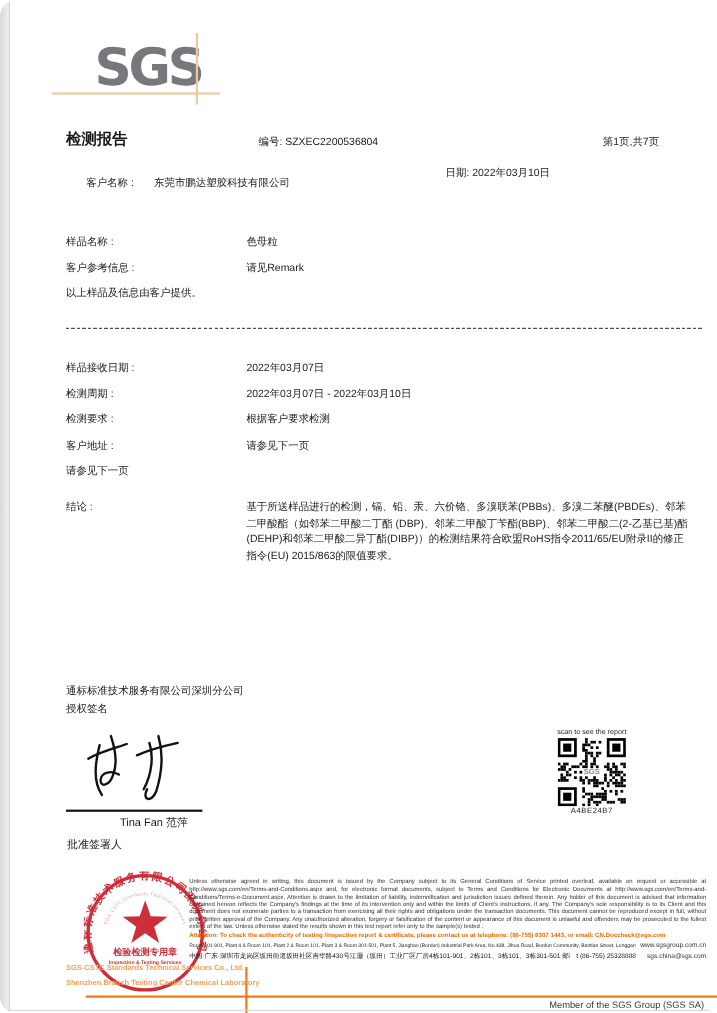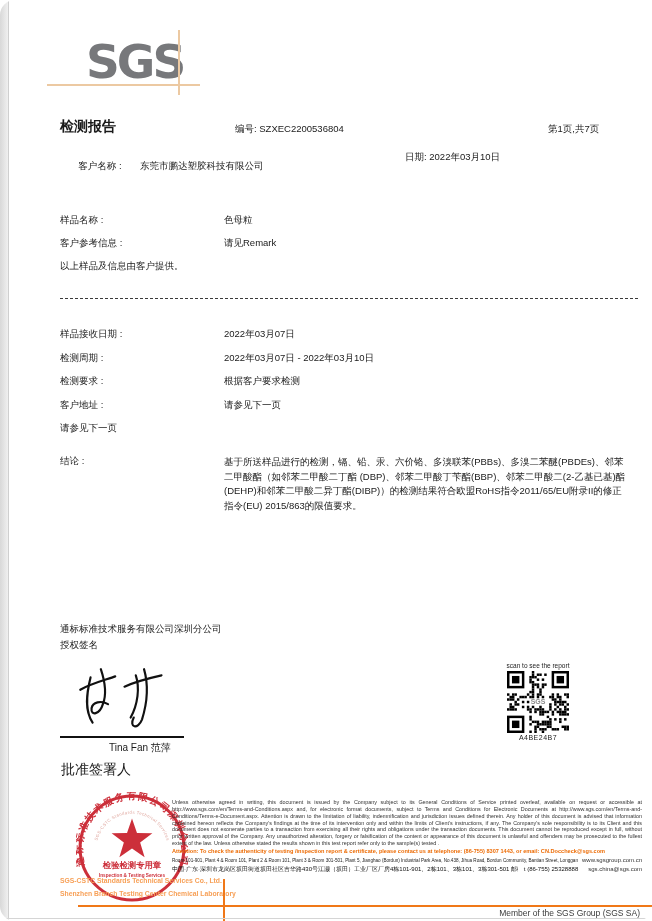--- a/index.html
+++ b/index.html
@@ -35,21 +35,21 @@
   .sec-work{top:328px;}
   .sec-work .kvrow{height:23.5px;}
   .sec-conclusion{top:455px;}
   .conclusion-text{flex:1;max-width:402px;line-height:14.6px;}
 
   
   .sig-company{position:absolute;left:60px;top:621px;font-size:9.5px;line-height:16px;}
   .sig-svg{position:absolute;left:66px;top:663px;}
   .sig-underline{position:absolute;left:60px;top:736px;width:124px;height:2px;background:#111;}
   .sig-name{position:absolute;left:61px;top:741px;font-size:10px;margin-left:48px;}
-  .sig-role{position:absolute;left:61px;top:761px;font-size:14px;}
+  .sig-role{position:absolute;left:61px;top:761px;font-size:10px;}
 
   
   .qr-box{position:absolute;left:500px;top:662px;width:76px;text-align:center;}
   .qr-caption{font-size:6.5px;color:#222;margin-bottom:2px;white-space:nowrap;}
   .qr-code-text{font-size:7px;color:#222;margin-top:1px;letter-spacing:0.5px;}
   .qr-box svg{display:block;margin:0 auto;background:#fff;}
 
   
   .stamp{position:absolute;left:76px;top:792px;width:112px;height:112px;opacity:0.93;}
   .stamp-co-1{position:absolute;left:60px;top:877px;font-size:6.8px;font-weight:bold;color:#f7a057;white-space:nowrap;}

